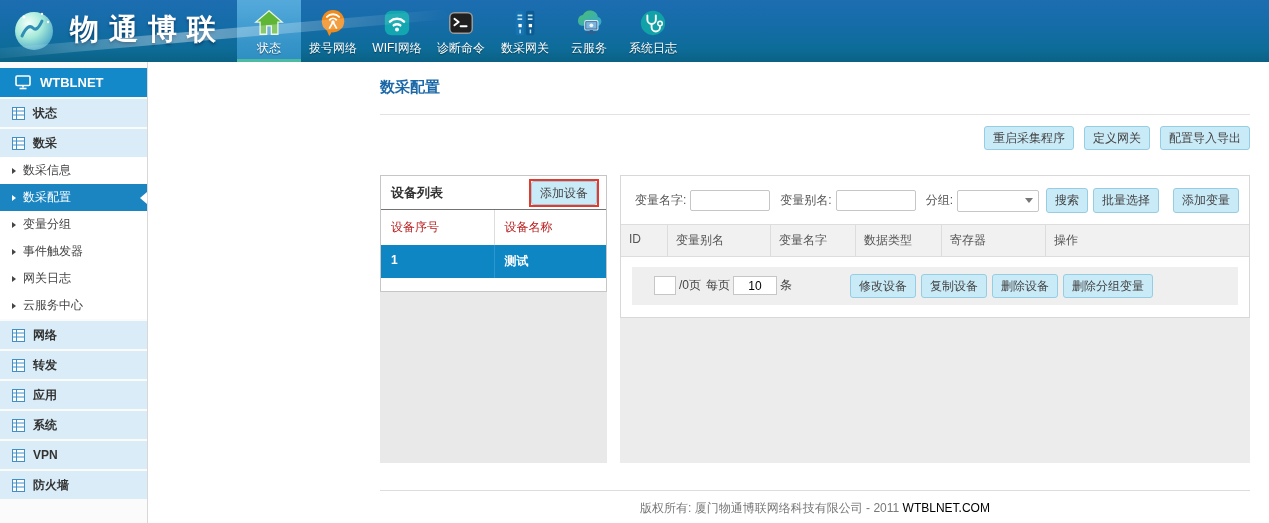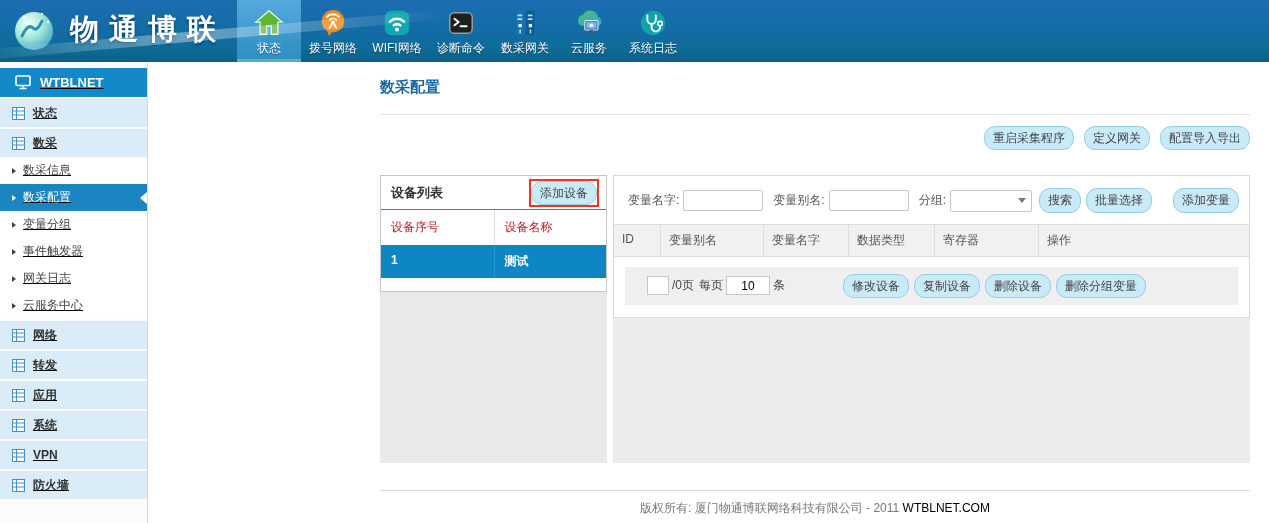--- a/index.html
+++ b/index.html
@@ -13,38 +13,38 @@
     transform:rotate(-5deg); pointer-events:none; }
   .logo { position:absolute; left:12px; top:8px; display:flex; align-items:center; gap:14px; }
   .logo-text { color:#fff; font-size:29px; font-weight:bold; letter-spacing:10px; text-shadow:0 2px 3px rgba(0,30,60,.55); }
   .topnav { position:absolute; left:237px; top:0; height:62px; display:flex; }
   .nav-item { width:64px; height:62px; display:flex; flex-direction:column; align-items:center; justify-content:flex-end; padding-bottom:5px; gap:2px; cursor:pointer; }
   .nav-item .nav-label { color:#fff; font-size:12px; text-shadow:0 1px 1px rgba(0,0,0,.45); white-space:nowrap; }
   .nav-item.active { background:linear-gradient(180deg,#55aadb 0%,#3694c9 75%,#2f8fc2 100%); border-bottom:3px solid #4cbba2; padding-bottom:2px; }
   .nav-icon { width:30px; height:30px; display:block; }
 
   
-  .sidebar { position:absolute; left:0; top:62px; width:148px; bottom:0; background:#fbfbfb; border-right:1px solid #d8d8d8;text-decoration:underline; }
+  .sidebar { position:absolute; left:0; top:62px; width:148px; bottom:0; background:#fbfbfb; border-right:1px solid #d8d8d8; }
   .sb-title { margin-top:6px; height:29px; background:#1389c9; color:#fff; font-weight:bold; font-size:13px; display:flex; align-items:center; gap:9px; padding-left:15px; }
   .sb-item { height:28px; background:#d9ecf7; margin-top:2px; display:flex; align-items:center; gap:8px; padding-left:12px; font-weight:bold; color:#333; font-size:12px; cursor:pointer; }
   .sb-sub { position:relative; height:27px; background:#fff; display:flex; align-items:center; padding-left:12px; color:#444; font-size:12px; cursor:pointer; }
   .caret { width:0; height:0; border-left:4px solid currentColor; border-top:3.5px solid transparent; border-bottom:3.5px solid transparent; margin-right:7px; flex:none; }
   .sb-sub.active { background:#1b85c1; color:#fff; }
   .sb-sub.active::after { content:""; position:absolute; right:0; top:50%; transform:translateY(-50%);
     border-top:6px solid transparent; border-bottom:6px solid transparent; border-right:7px solid #fff; }
 
   
   .main { position:absolute; left:148px; top:62px; right:0; bottom:0; background:#fff; }
   .content { margin:0 19px 0 232px; }
   .page-title { margin-top:16px; font-size:15px; font-weight:bold; color:#1b68a8; }
   .divider { margin-top:17px; border-bottom:1px solid #e2e2e2; }
   .actions-row { margin-top:11px; display:flex; justify-content:flex-end; gap:10px; }
-  .btn { background:#c9eaf7; border:1px solid #96cde2; border-radius:11px; color:#444; font-size:12px; padding:4px 8px; font-family:inherit; cursor:pointer; white-space:nowrap; line-height:1.2; }
-
-  .panels { margin-top:25px; display:flex; gap:6px; height:288px; }
+  .btn { background:#c9eaf7; border:1px solid #96cde2; border-radius:3px; color:#444; font-size:12px; padding:4px 8px; font-family:inherit; cursor:pointer; white-space:nowrap; line-height:1.2; }
+
+  .panels { margin-top:25px; display:flex; gap:13px; height:288px; }
   .left-col { width:227px; background:#e9e9e9; }
   .right-col { flex:1; background:#ececec; }
 
   
   .device-card { background:#fff; border:1px solid #c6c6c6; }
   .device-head { display:flex; justify-content:space-between; align-items:center; padding:4px 7px 4px 10px; height:33px; }
   .device-title { font-size:13px; font-weight:bold; color:#333; }
   .annotation { border:2px solid #e8382a; display:inline-block; line-height:0; padding:0; }
   .dev-grid { display:grid; grid-template-columns:1fr 1fr; }
   .dev-th { border-top:1px solid #737373; color:#b91c1c; }

